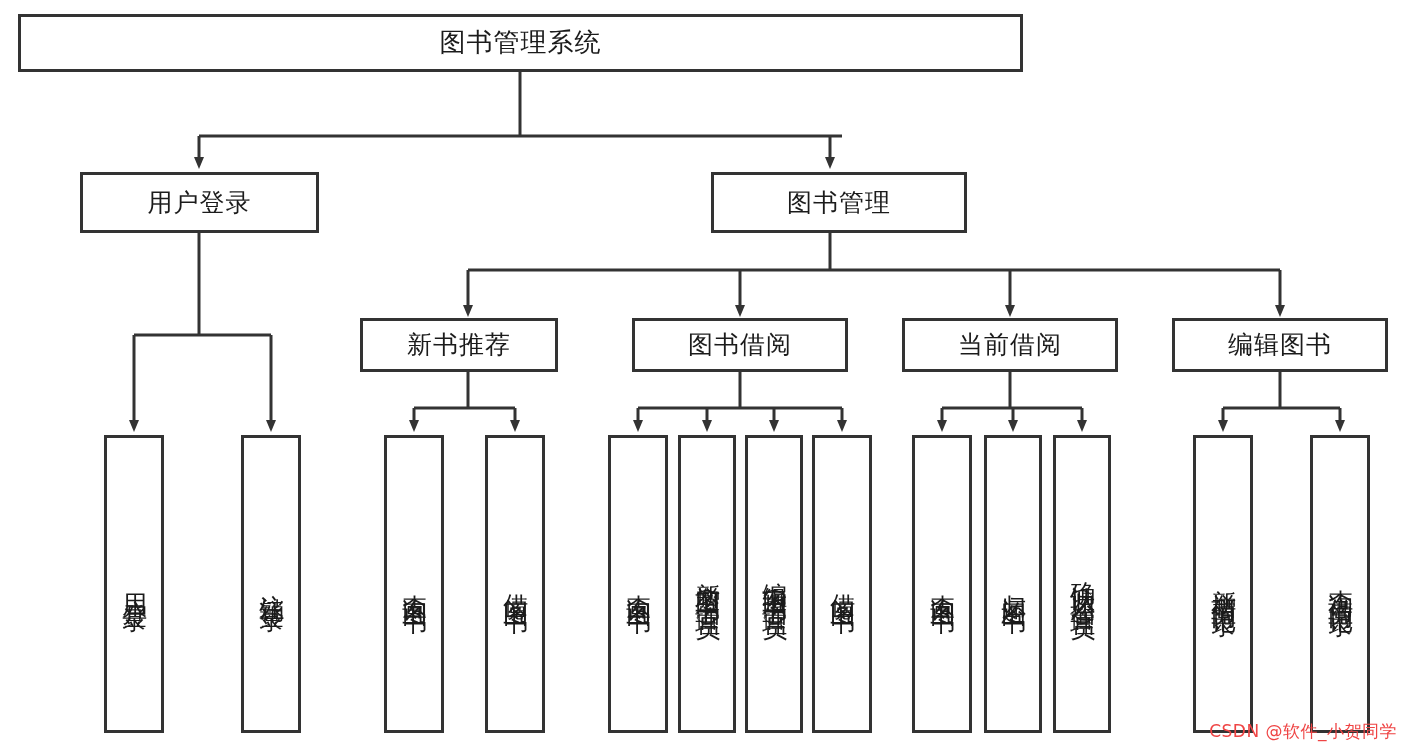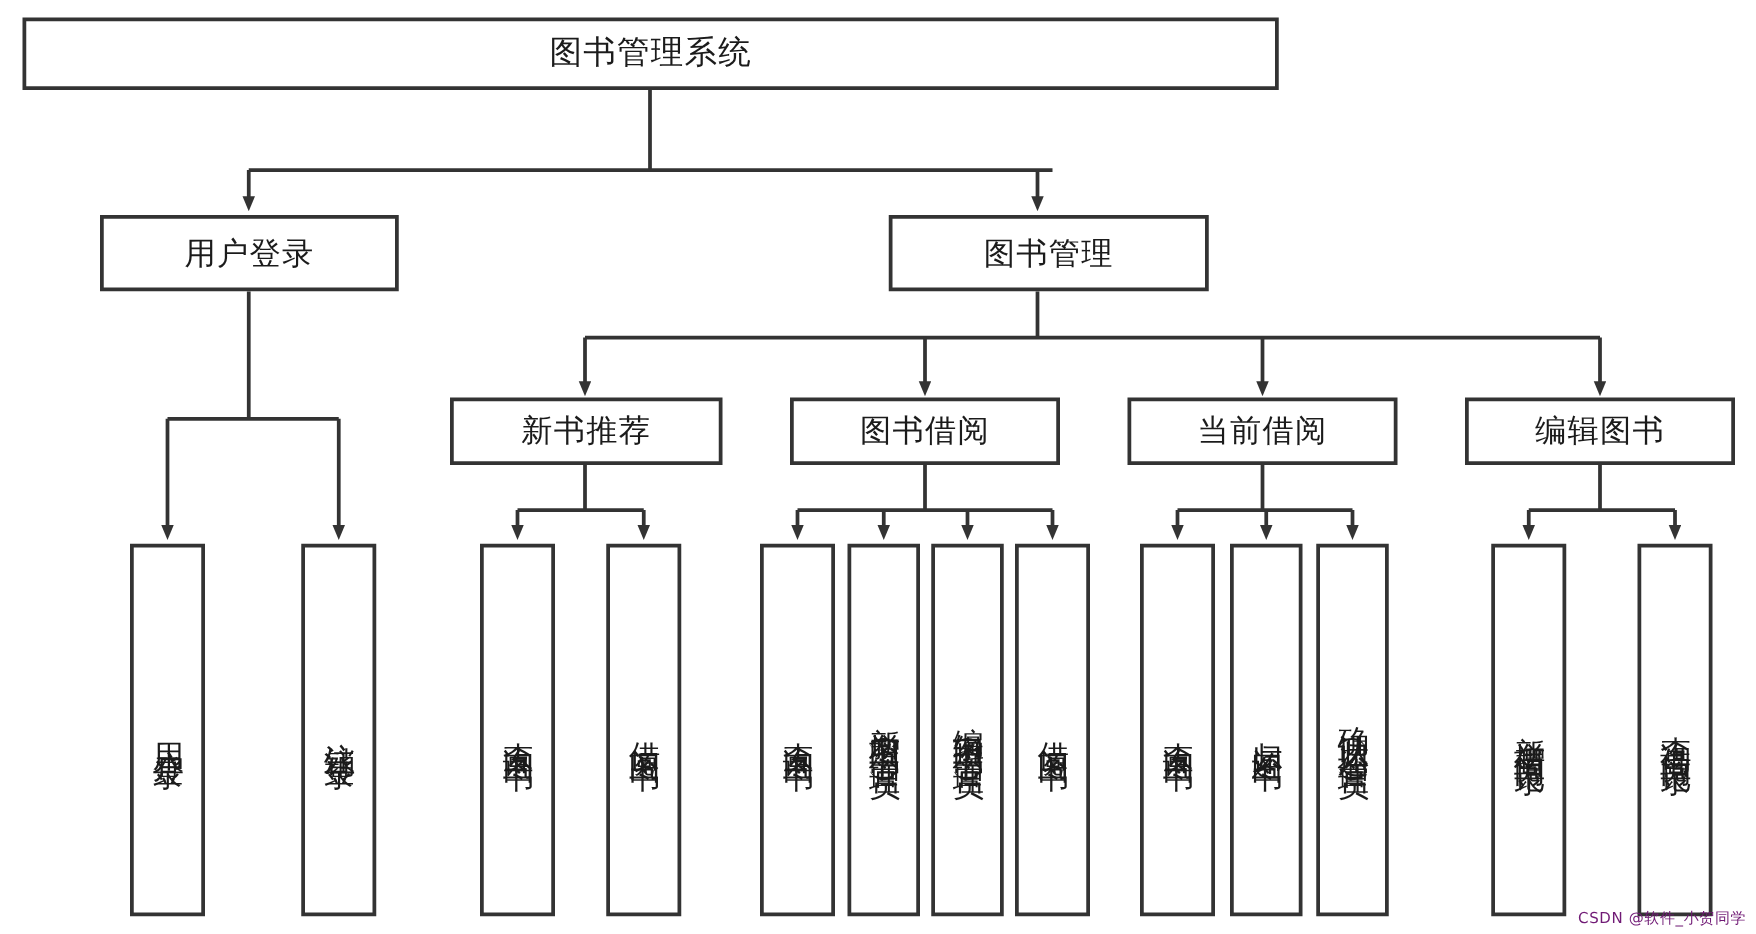--- a/index.html
+++ b/index.html
@@ -57,22 +57,22 @@
     -webkit-writing-mode: vertical-rl;
     line-height: 1.05;
     letter-spacing: 5px;
     white-space: nowrap;
     display: block;
   }
   .watermark {
     position: absolute;
     right: 8px;
     bottom: 4px;
-    font-size: 12px;
-    color: #701a75;
+    font-size: 17px;
+    color: #ef4444;
     letter-spacing: 0.5px;
     white-space: nowrap;
     font-family: "DejaVu Sans", "Liberation Sans", sans-serif;
   }
 </style>
 </head>
 <body>
 
 <div id="canvas">
 
@@ -142,21 +142,21 @@
     <span>图书管理系统</span>
   </div>
 
   <div class="node horiz" style="left:80px; top:172px; width:239px; height:61px;">
     <span>用户登录</span>
   </div>
   <div class="node horiz" style="left:711px; top:172px; width:256px; height:61px;">
     <span>图书管理</span>
   </div>
 
-  <div class="node horiz" style="left:360px; top:318px; width:218px; height:54px;">
+  <div class="node horiz" style="left:360px; top:318px; width:198px; height:54px;">
     <span>新书推荐</span>
   </div>
   <div class="node horiz" style="left:632px; top:318px; width:216px; height:54px;">
     <span>图书借阅</span>
   </div>
   <div class="node horiz" style="left:902px; top:318px; width:216px; height:54px;">
     <span>当前借阅</span>
   </div>
   <div class="node horiz" style="left:1172px; top:318px; width:216px; height:54px;">
     <span>编辑图书</span>

